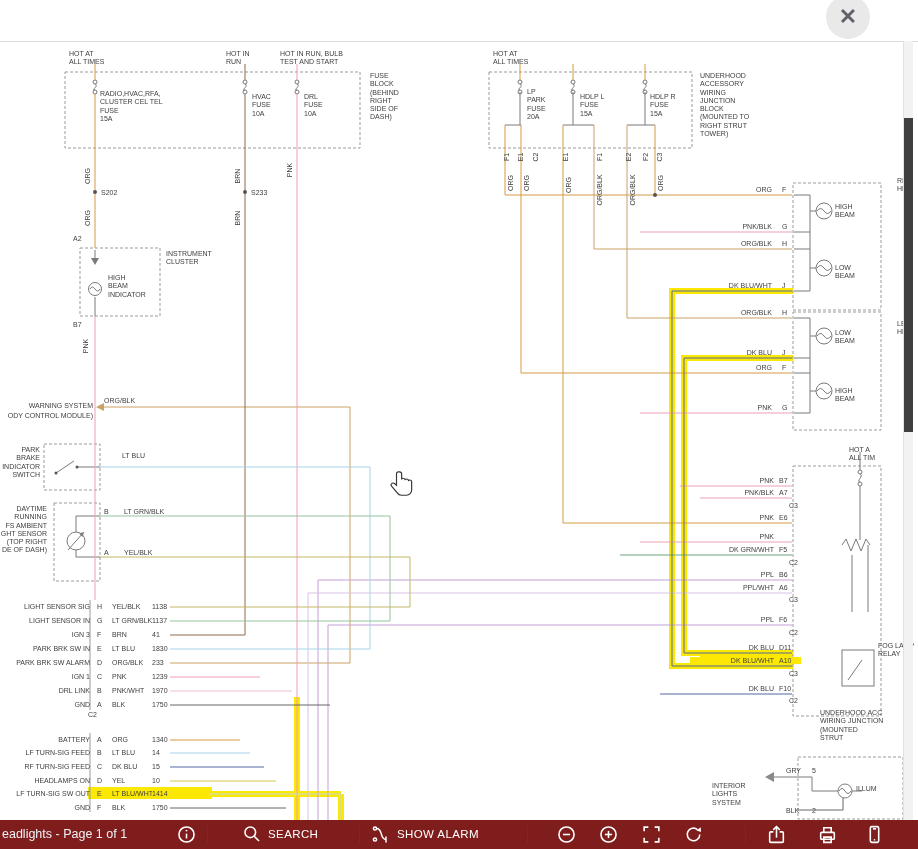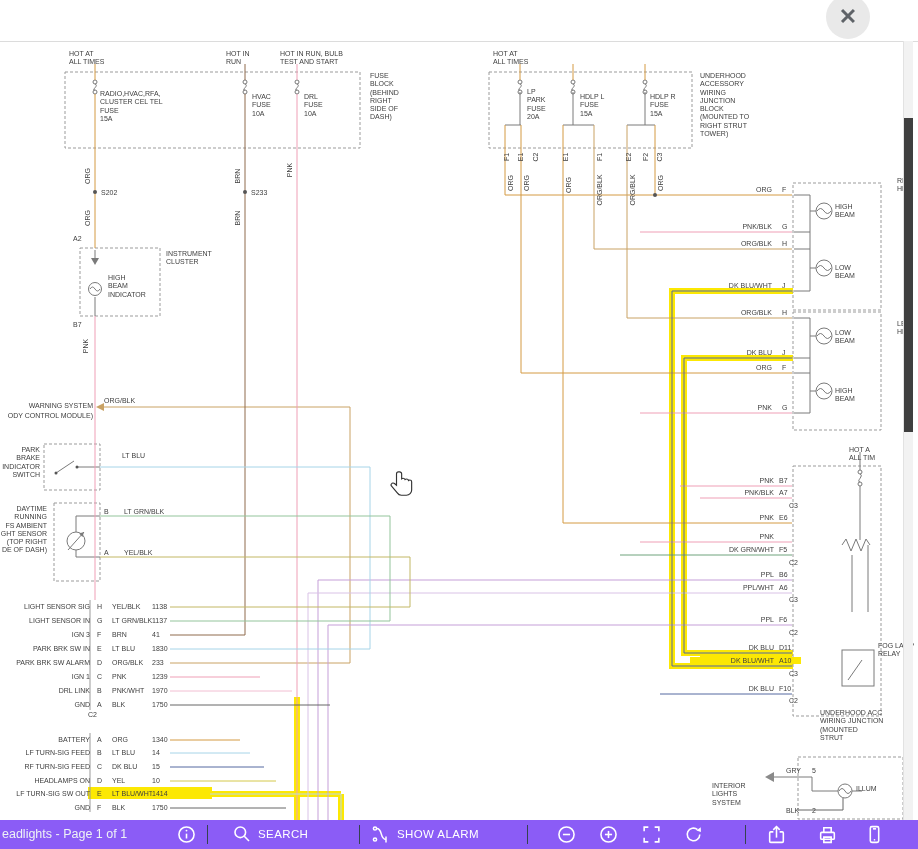--- a/index.html
+++ b/index.html
@@ -34,21 +34,21 @@
   #junction-list .f-conn{display:inline-block;width:108px;text-align:right;}
   #bcm-list .lrow.hl .f-pin,#bcm-list .lrow.hl .f-color,#bcm-list .lrow.hl .f-num{background:#fce803;}
   #junction-list .lrow.hl .f-color,#junction-list .lrow.hl .f-pin{background:#fce803;}
   
   .cursor{position:absolute;left:390px;top:470px;z-index:3;}
   
   .scrollbar{position:absolute;left:903px;top:41px;width:9px;height:779px;background:#f2f2f2;
     border-left:1px solid #e2e2e2;z-index:5;}
   .scrollbar .thumb{position:absolute;left:0;top:77px;width:9px;height:314px;background:#3f3f3f;}
   
-  .toolbar{position:absolute;left:0;top:820px;width:918px;height:29px;background:#8b5cf6;z-index:10;}
+  .toolbar{position:absolute;left:0;top:820px;width:918px;height:29px;background:#7f1d1d;z-index:10;}
   .tb-title{position:absolute;left:2px;top:7px;font-size:12.5px;color:#eef2f6;white-space:nowrap;}
   .tb-btn{position:absolute;top:4px;background:none;border:none;padding:0;margin:0;cursor:pointer;
     display:flex;align-items:center;gap:6px;color:#fff;font-family:"Liberation Sans",sans-serif;}
   .tb-btn span{font-size:11.5px;letter-spacing:.4px;color:#fff;}
   .tb-sep{position:absolute;top:5px;width:1px;height:19px;background:#35424f;}
   .tb-btn svg{display:block;}
 </style>
 </head>
 <body>
 
@@ -392,21 +392,21 @@
 
     <button class="tb-btn" style="left:176px">
       <svg width="21" height="21" viewBox="0 0 20 20" stroke="#fff" fill="none" stroke-width="1.5">
         <circle cx="10" cy="10" r="7.2"></circle>
           <line x1="10" y1="9.2" x2="10" y2="13.8"></line>
           <circle cx="10" cy="6.3" r="0.9" fill="#fff" stroke="none"></circle>
       </svg>
     </button>
     <div class="tb-sep" style="left:207px"></div>
 
-    <button class="tb-btn" style="left:232px">
+    <button class="tb-btn" style="left:242px">
       <svg width="20" height="20" viewBox="0 0 20 20" stroke="#fff" fill="none" stroke-width="1.6">
         <circle cx="8.3" cy="8.3" r="5.3"></circle>
           <line x1="12.3" y1="12.3" x2="17" y2="17"></line>
       </svg>
       <span>SEARCH</span>
     </button>
     <div class="tb-sep" style="left:359px"></div>
 
     <button class="tb-btn" style="left:371px">
       <svg width="20" height="20" viewBox="0 0 20 20" stroke="#fff" fill="none" stroke-width="1.5">

